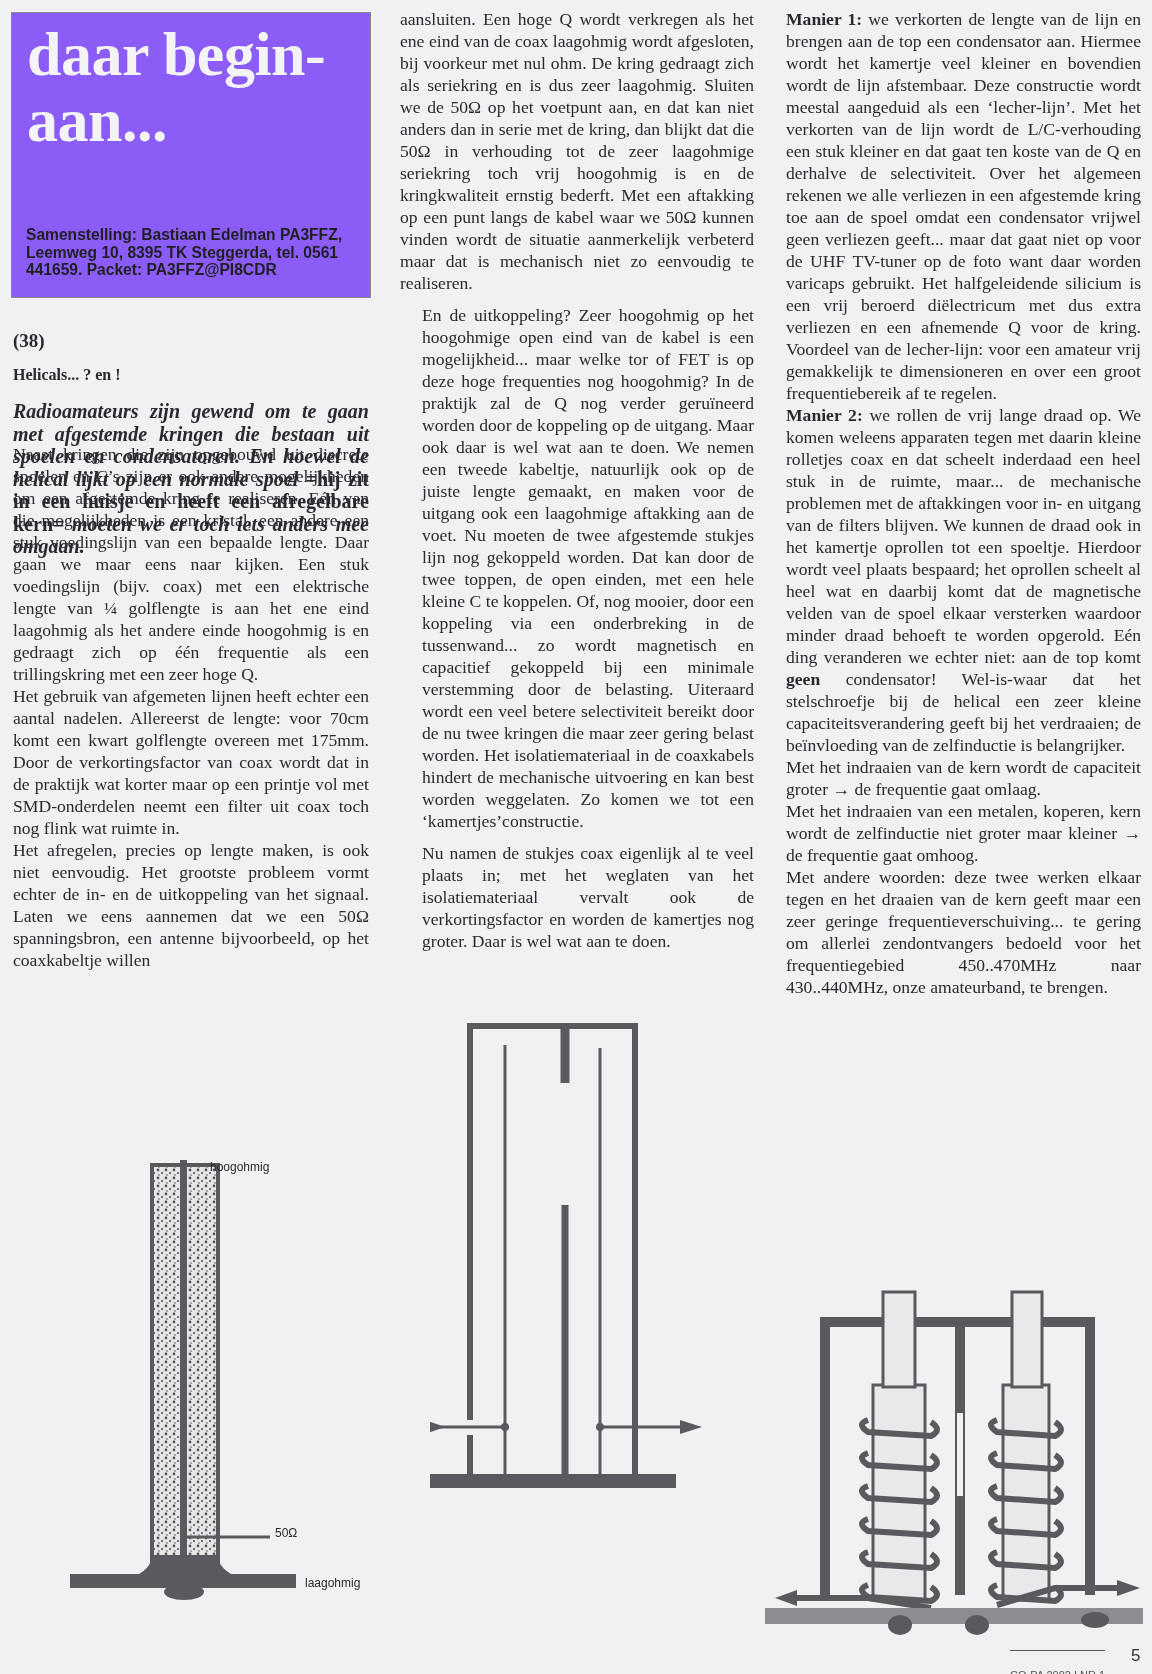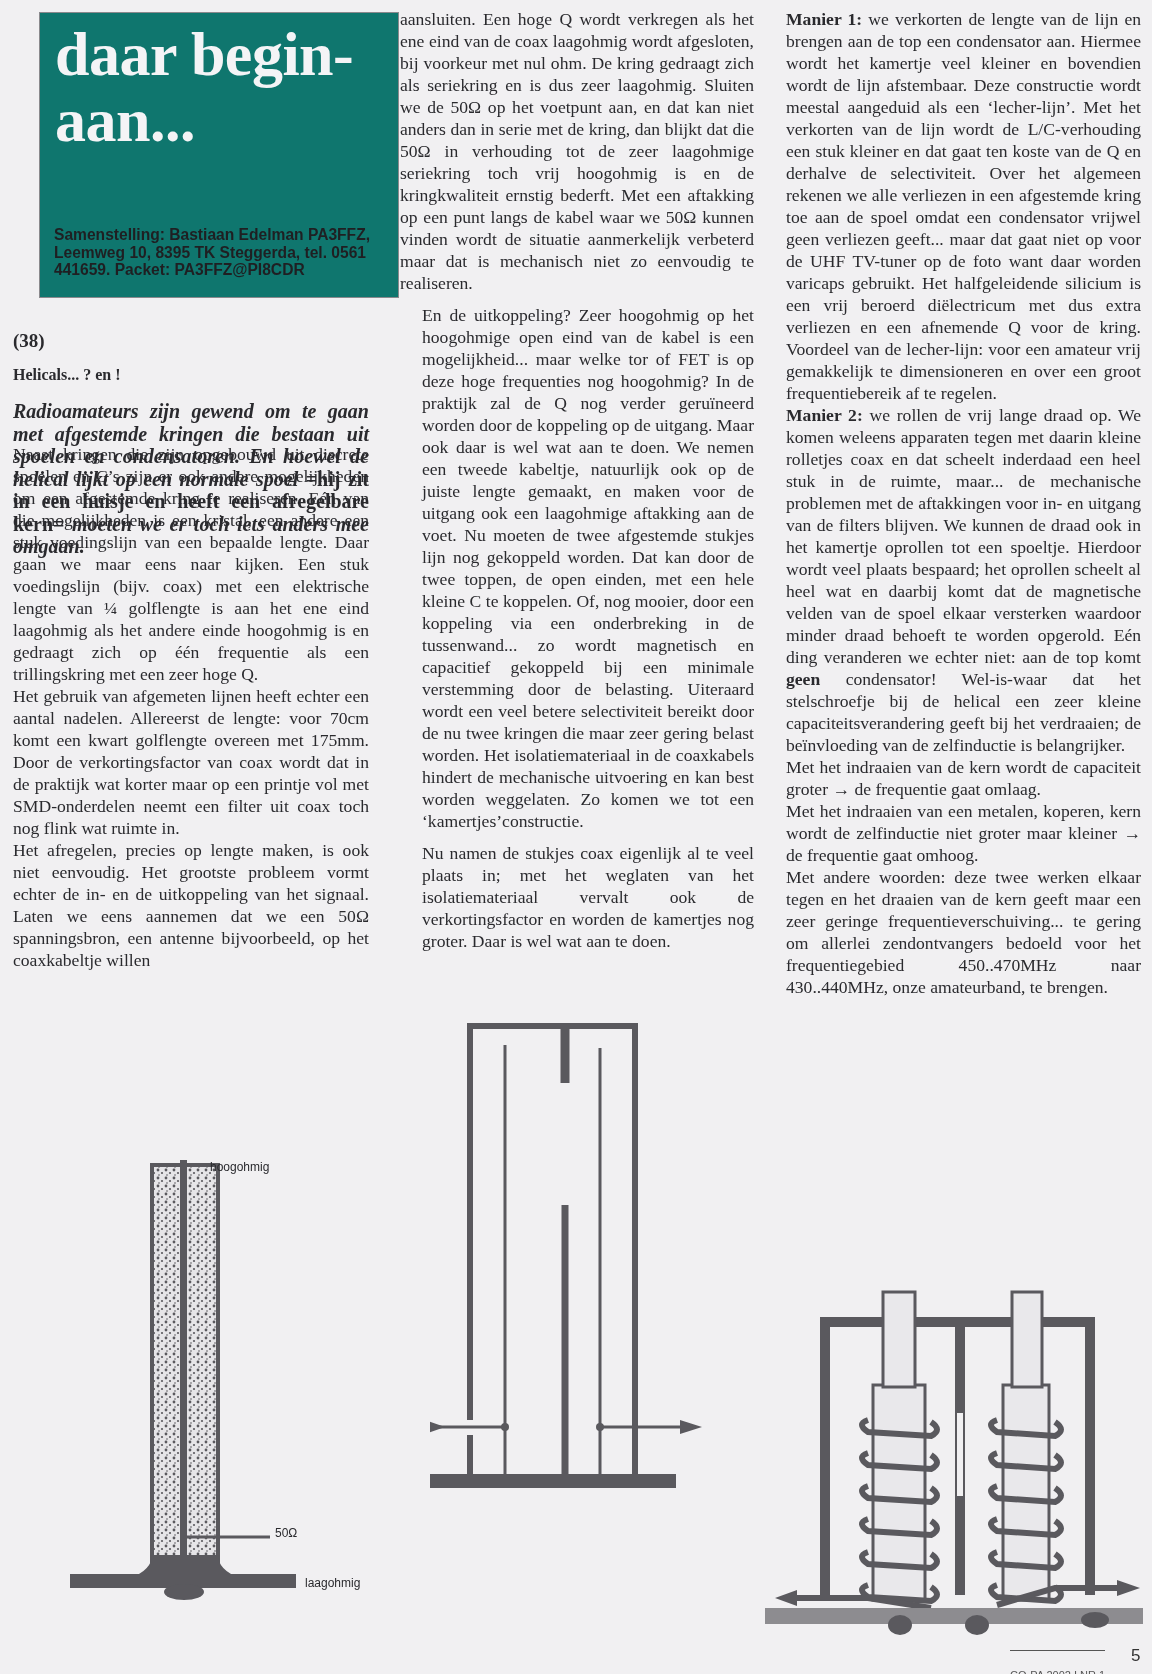--- a/index.html
+++ b/index.html
@@ -4,21 +4,21 @@
 <style>
   html,body{margin:0;padding:0;}
   body{width:1152px;height:1674px;background:#f1f0f2;position:relative;overflow:hidden;
        font-family:"Liberation Serif","DejaVu Serif",serif;color:#2a2a2e;}
   .col{position:absolute;font-size:17.6px;line-height:22px;text-align:justify;hyphens:manual;}
   .col p{margin:0;}
   .col p.gap{margin-top:10px;margin-left:22px;}
   #col1{left:13px;top:443px;width:356px;}
   #col2{left:400px;top:8px;width:354px;}
   #col3{left:786px;top:8px;width:355px;}
-  #header-box{position:absolute;left:11px;top:12px;width:358px;height:284px;background:#0f766e;border:1px solid #8a898d;margin-left:28px;}
+  #header-box{position:absolute;left:11px;top:12px;width:358px;height:284px;background:#8b5cf6;border:1px solid #8a898d;}
   #header-title{position:absolute;left:15px;top:8px;width:340px;color:#f4f4f6;font-family:"Liberation Serif","DejaVu Serif",serif;
     font-weight:bold;font-size:62px;line-height:66px;letter-spacing:-0.5px;}
   #header-title .strike{position:relative;display:inline-block;}
   #header-title .strike::after{content:"";position:absolute;left:-4px;right:-8px;top:34px;height:5px;background:#f4f4f6;transform:rotate(-12deg);}
   #header-credit{position:absolute;left:14px;top:213px;width:340px;font-family:"Liberation Sans","DejaVu Sans",sans-serif;
     font-weight:bold;font-size:15.6px;line-height:17.5px;color:#1f1f22;}
   #issue-number{position:absolute;left:13px;top:330px;font-weight:bold;font-size:19px;}
   #article-title{position:absolute;left:13px;top:366px;font-weight:bold;font-size:16px;}
   #lead{position:absolute;left:13px;top:400px;width:356px;font-size:20px;line-height:22.5px;text-align:justify;font-weight:bold;}
   #lead i{font-style:italic;}

